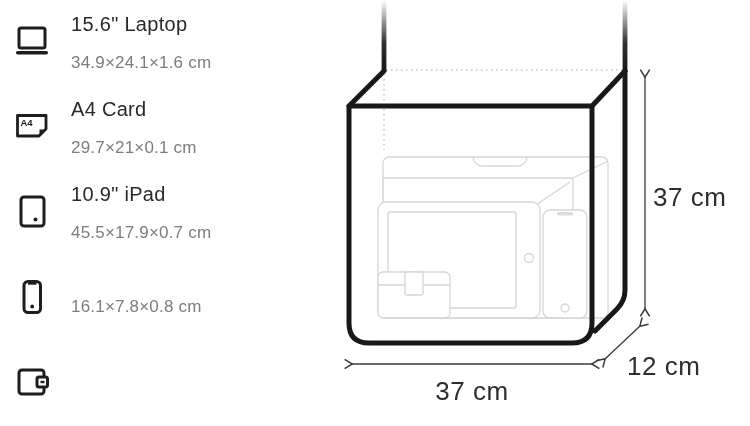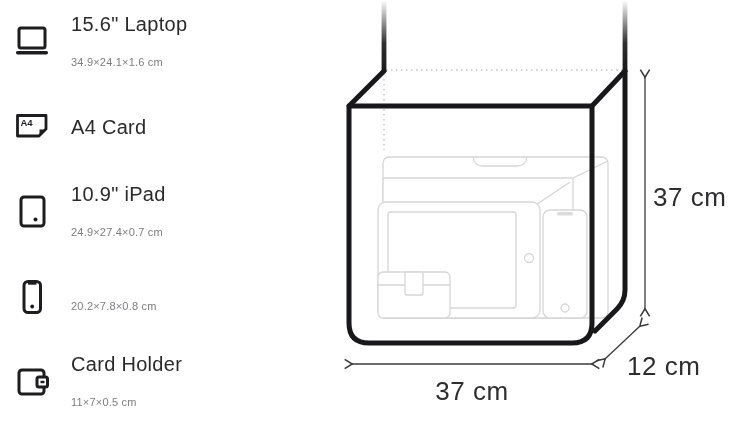--- a/index.html
+++ b/index.html
@@ -19,21 +19,21 @@
   }
   .icon-box{
     width:44px;min-width:44px;height:44px;
     display:flex;align-items:center;justify-content:center;
   }
   .legend-text{display:flex;flex-direction:column;}
   .item-label{
     font-size:20px;line-height:22px;color:#2a2a2c;letter-spacing:.3px;
   }
   .item-dims{
-    font-size:11px;line-height:17px;color:#7d7d80;
+    font-size:17px;line-height:17px;color:#7d7d80;
     letter-spacing:.2px;margin-top:19px;
   }
   
   .diagram{position:absolute;left:330px;top:0;width:420px;height:426px;}
   .dim-label{
     font-size:26px;fill:#2e2e30;letter-spacing:.5px;
     font-family:"Liberation Sans","DejaVu Sans",sans-serif;
   }
   .watermark{
     fill:#d2d2d2;
@@ -66,60 +66,57 @@
   <div class="legend-row">
     <span class="icon-box">
       <svg width="36" height="36" viewBox="0 0 36 36">
         <path d="M3.5,6.5 H32 V20 L25,27 H3.5 Z" fill="none" stroke="#1d1d1f" stroke-width="2.8" stroke-linejoin="round"></path>
         <path d="M31.5,20.5 h-6 v6 z" fill="#1d1d1f"></path>
         <text x="6.5" y="17" font-size="9.5" font-weight="bold" fill="#1d1d1f" font-family="Liberation Sans, DejaVu Sans, sans-serif">A4</text>
       </svg>
     </span>
     <span class="legend-text">
       <span class="item-label">A4 Card</span>
+      <span class="item-dims">29.7×21×0.1 cm</span>
     </span>
   </div>
 
   <div class="legend-row">
     <span class="icon-box">
       <svg width="36" height="36" viewBox="0 0 36 36">
         <rect x="7" y="3" width="23" height="29" rx="3" fill="none" stroke="#1d1d1f" stroke-width="3"></rect>
         <circle cx="21.5" cy="25.5" r="2" fill="#1d1d1f"></circle>
       </svg>
     </span>
     <span class="legend-text">
       <span class="item-label">10.9" iPad</span>
-      <span class="item-dims">24.9×27.4×0.7 cm</span>
+      <span class="item-dims">45.5×17.9×0.7 cm</span>
     </span>
   </div>
 
   <div class="legend-row">
     <span class="icon-box">
       <svg width="36" height="36" viewBox="0 0 36 36">
         <rect x="10" y="2.5" width="16.5" height="31" rx="4" fill="none" stroke="#1d1d1f" stroke-width="3"></rect>
         <rect x="14" y="2.5" width="8.5" height="3.2" fill="#1d1d1f"></rect>
         <circle cx="18.2" cy="27.5" r="1.9" fill="#1d1d1f"></circle>
       </svg>
     </span>
     <span class="legend-text">
-      <span class="item-dims">20.2×7.8×0.8 cm</span>
+      <span class="item-dims">16.1×7.8×0.8 cm</span>
     </span>
   </div>
 
   <div class="legend-row">
     <span class="icon-box">
       <svg width="36" height="36" viewBox="0 0 36 36">
         <rect x="5" y="6" width="25" height="24" rx="3" fill="none" stroke="#1d1d1f" stroke-width="3"></rect>
         <rect x="23" y="13" width="10.5" height="10" rx="2" fill="#fff" stroke="#1d1d1f" stroke-width="3"></rect>
         <path d="M26.5,18 h4" stroke="#1d1d1f" stroke-width="2.4"></path>
       </svg>
-    </span>
-    <span class="legend-text">
-      <span class="item-label">Card Holder</span>
-      <span class="item-dims">11×7×0.5 cm</span>
     </span>
   </div>
 
 </div>
 
 <svg class="diagram" viewBox="0 0 420 426">
   <defs>
     <linearGradient id="strapFade" x1="0" y1="0" x2="0" y2="1">
       <stop offset="0" stop-color="#18181a" stop-opacity="0"></stop>
       <stop offset="0.6" stop-color="#18181a" stop-opacity="0.9"></stop>

